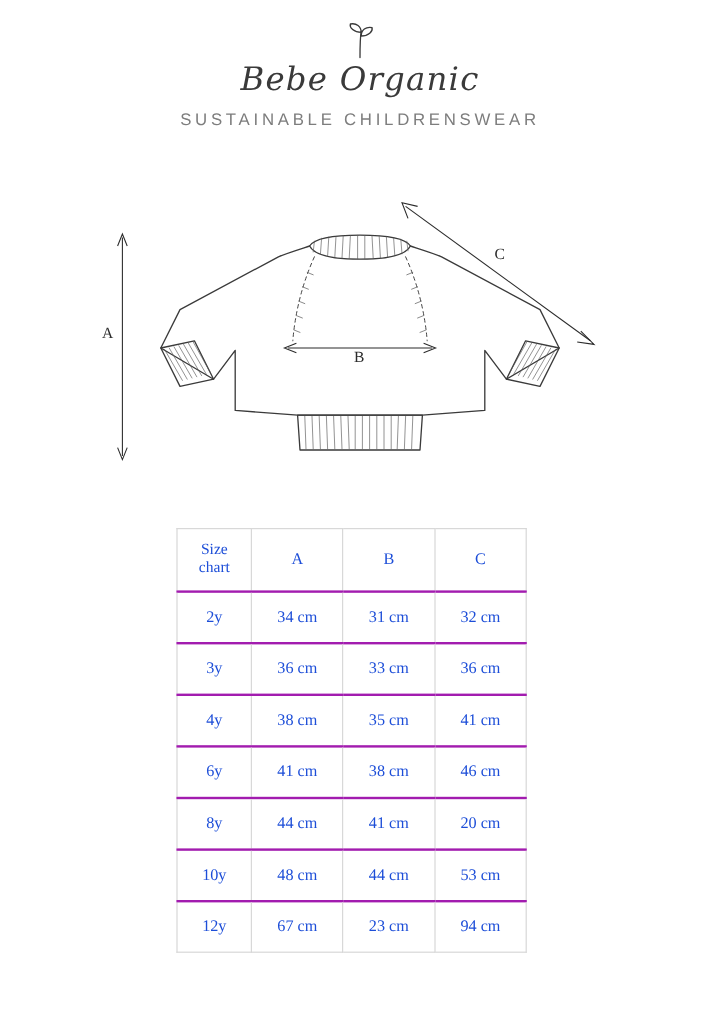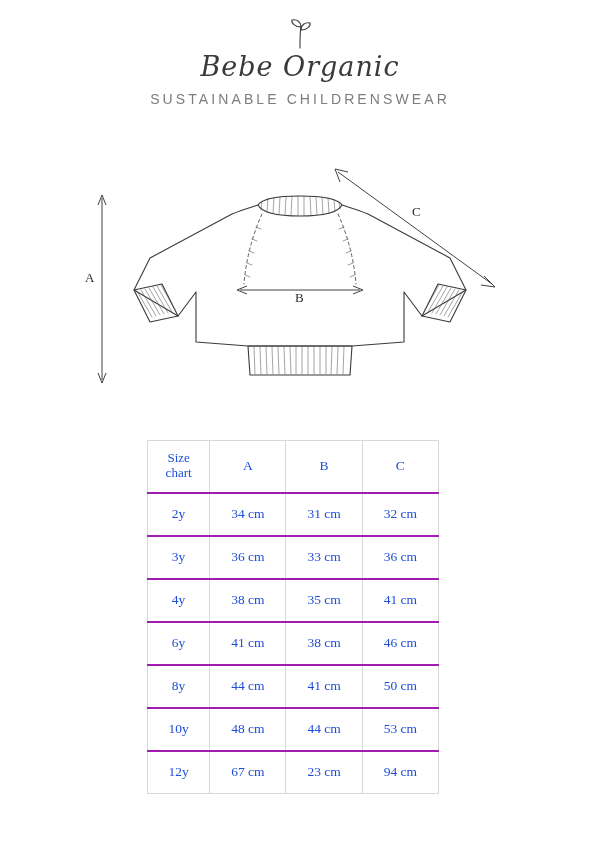--- a/index.html
+++ b/index.html
@@ -265,21 +265,21 @@
         <tr>
           <td>6y</td>
           <td>41 cm</td>
           <td>38 cm</td>
           <td>46 cm</td>
         </tr>
         <tr>
           <td>8y</td>
           <td>44 cm</td>
           <td>41 cm</td>
-          <td>50 cm</td>
+          <td>20 cm</td>
         </tr>
         <tr>
           <td>10y</td>
           <td>48 cm</td>
           <td>44 cm</td>
           <td>53 cm</td>
         </tr>
         <tr>
           <td>12y</td>
           <td>67 cm</td>

